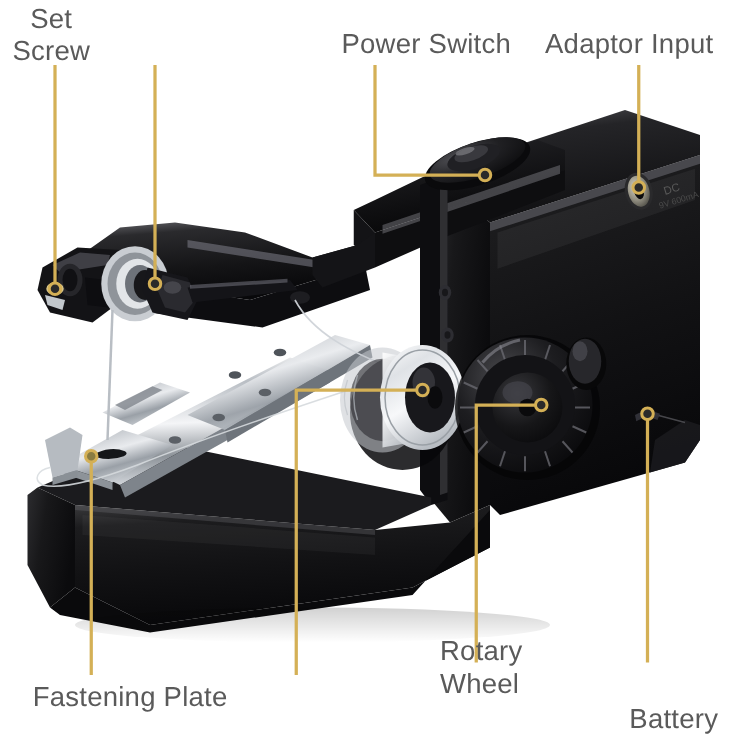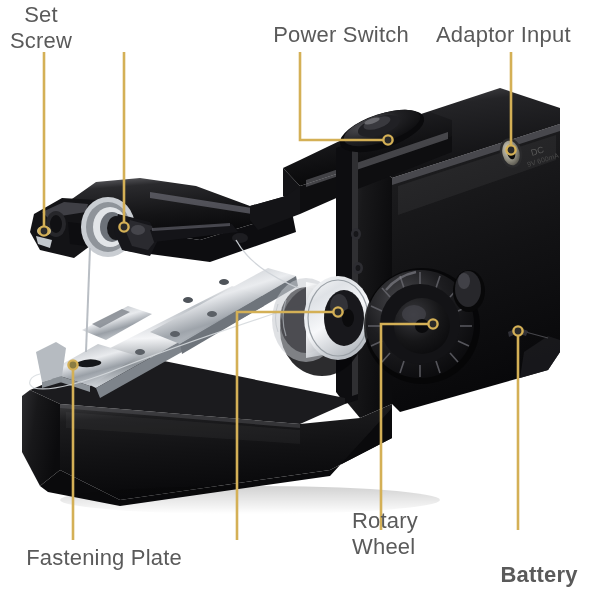--- a/index.html
+++ b/index.html
@@ -33,21 +33,21 @@
     font-weight: 400;
   }
   .lbl-set-screw      { left: 6px;   top: 2px;   text-align: center; width: 70px; }
   .lbl-tension        { left: 78px;  top: 2px;   text-align: left;   width: 110px; }
   .lbl-power          { left: 224px; top: 22px;  text-align: center;   width: 170px; margin-left: 32px; }
   .lbl-adaptor        { left: 436px; top: 22px;  text-align: left;   width: 170px; }
   .lbl-fastening      { left: 2px;   top: 545px; text-align: right;   width: 180px; }
   .lbl-bobbin         { left: 188px; top: 545px; text-align: left;   width: 110px; }
   .lbl-rotary         { left: 352px; top: 508px; text-align: left;   width: 120px; }
   .lbl-battery        { left: 480px; top: 536px; text-align: left;   width: 130px; }
-  .lbl-battery .w1    { display: block; text-align: center; width: 118px; font-weight: bold; }
+  .lbl-battery .w1    { display: block; text-align: center; width: 118px; }
 </style>
 </head>
 <body>
 
 <div id="page">
 
   <svg class="diagram-svg" viewBox="0 0 604 600">
     <defs>
       <linearGradient id="gBodyMain" x1="0" y1="0" x2="0.2" y2="1">
         <stop offset="0%" stop-color="#3a3a3c"></stop>

